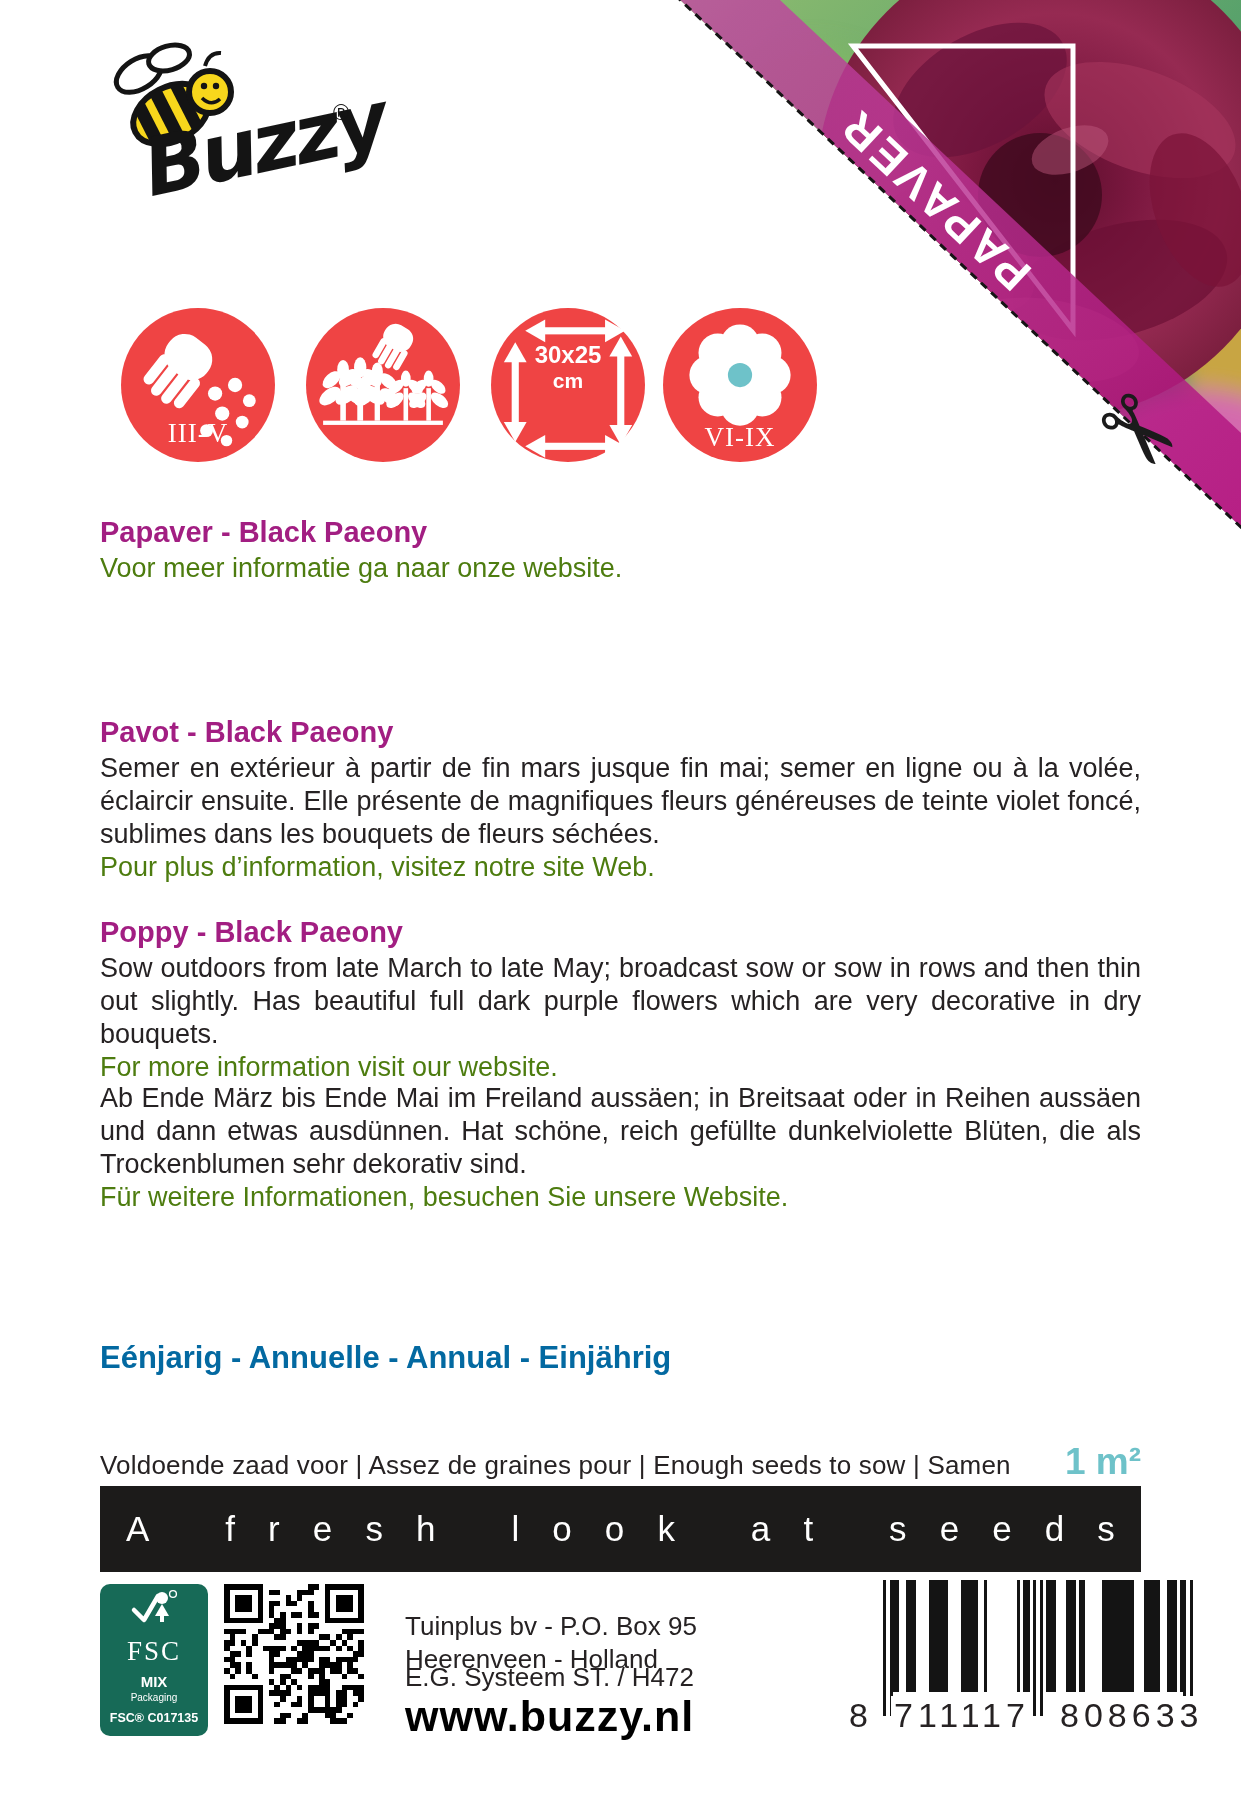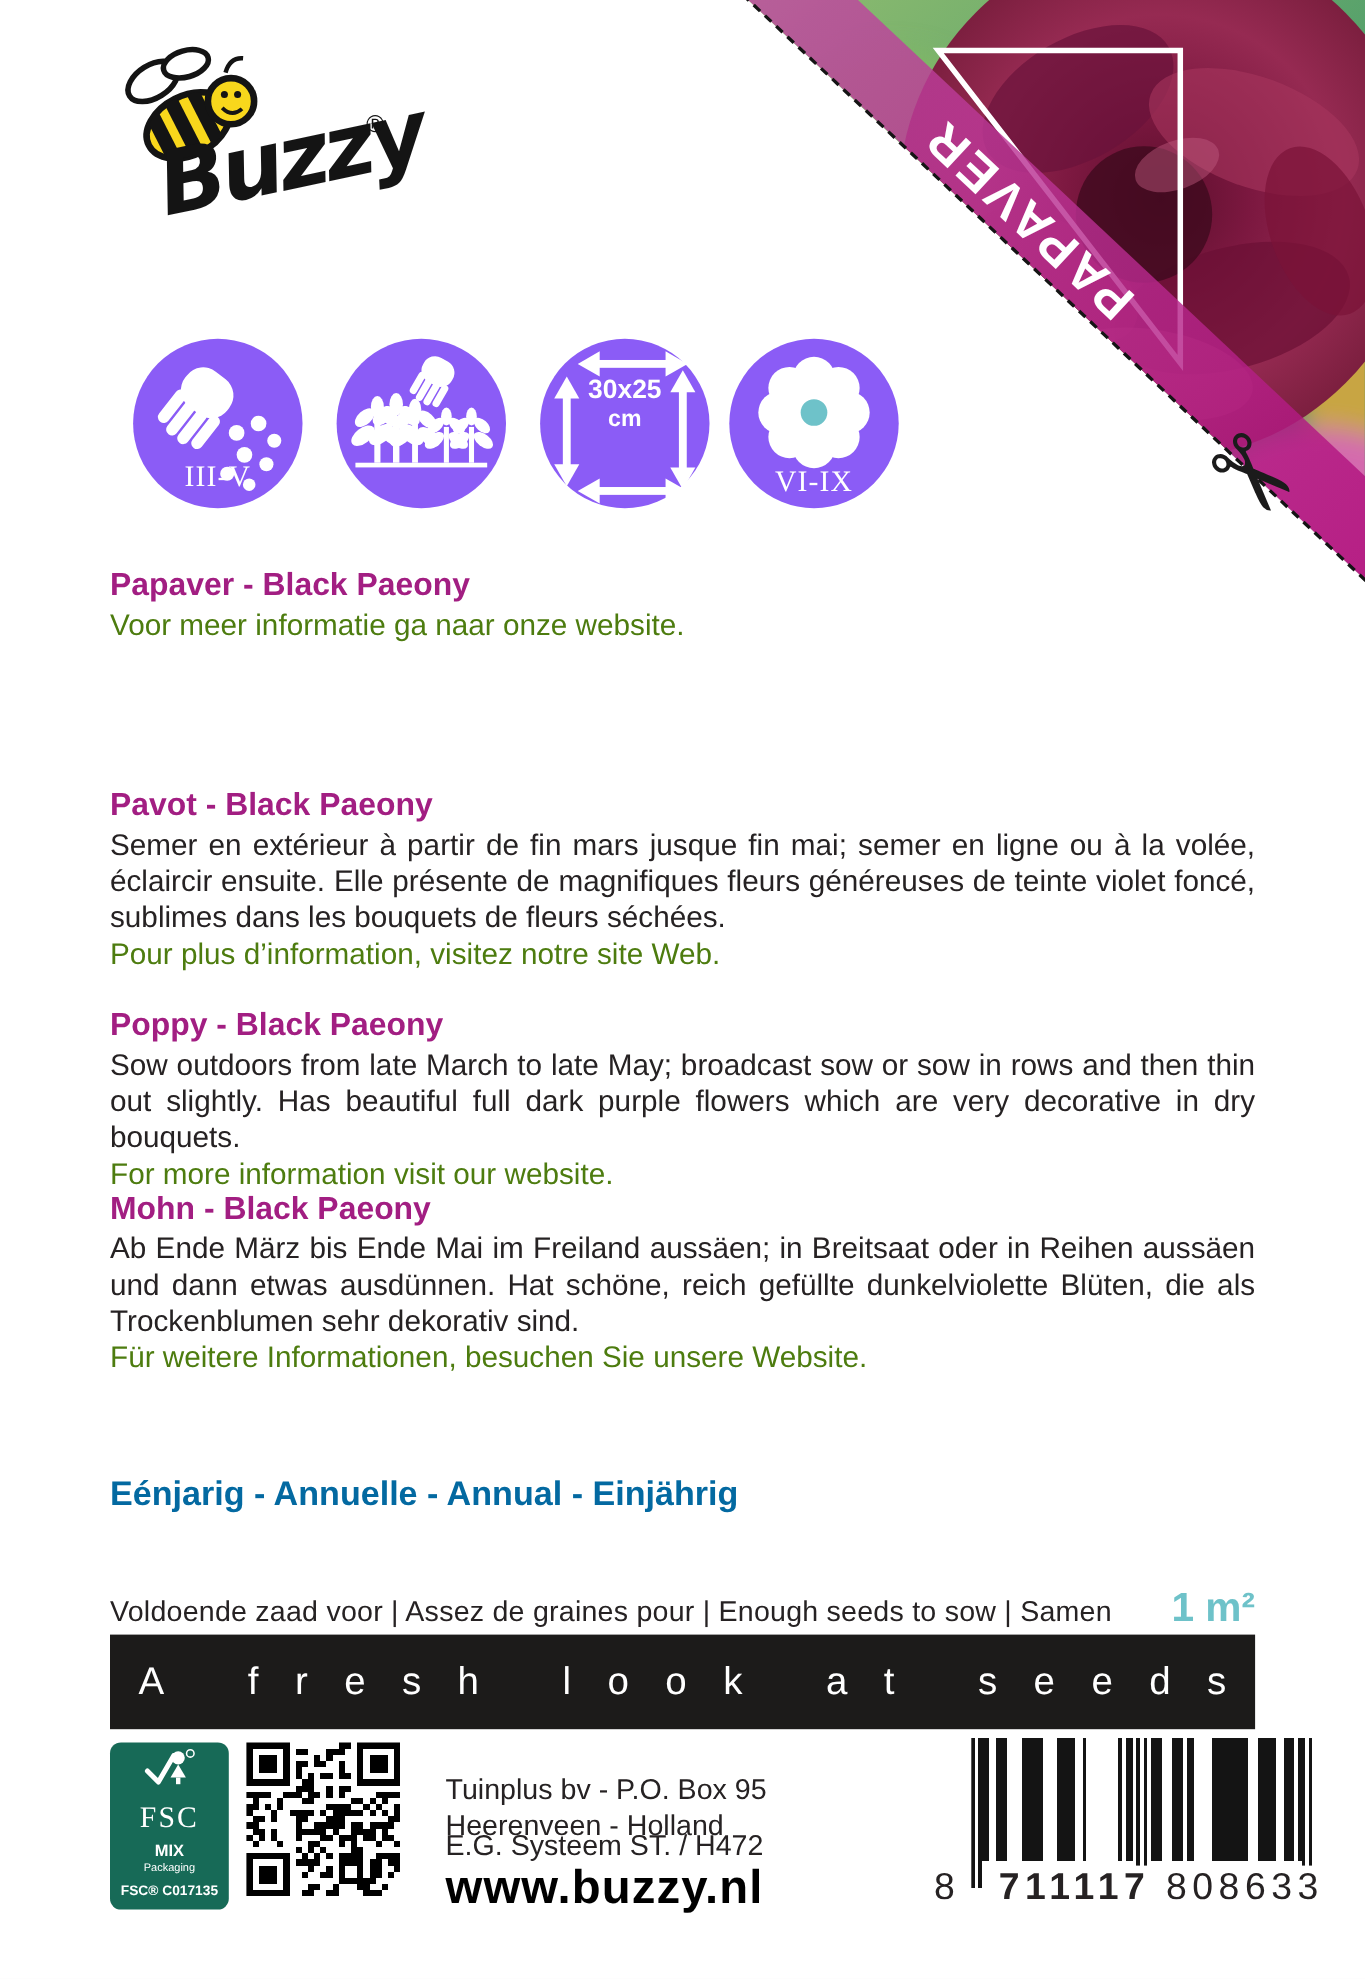--- a/index.html
+++ b/index.html
@@ -5,21 +5,21 @@
   html,body{margin:0;padding:0;background:#e8e8e8;}
   #page{
     position:relative;width:1241px;height:1799px;margin:0 auto;
     background:#ffffff;overflow:hidden;
     font-family:"Liberation Sans", sans-serif;color:#262223;
   }
   .abs{position:absolute;}
   
   .icon-circle{
     position:absolute;top:308px;width:154px;height:154px;border-radius:50%;
-    background:#8b5cf6;
+    background:#ef4444;
   }
   .icon-circle svg{position:absolute;left:0;top:0;}
   .circle-label{
     position:absolute;left:0;top:110px;width:100%;text-align:center;
     color:#ffffff;font-family:"Liberation Serif", serif;font-size:27px;letter-spacing:1px;
   }
   .spacing-text{
     position:absolute;left:0;top:34px;width:100%;text-align:center;color:#fff;
     font-weight:bold;line-height:26px;font-size:24px;
   }
@@ -62,21 +62,21 @@
   #fsc-badge .fsc-mix{font-size:15px;font-weight:bold;margin-top:6px;}
   #fsc-badge .fsc-pack{font-size:10px;margin-top:2px;}
   #fsc-badge .fsc-lic{font-size:12.5px;font-weight:bold;margin-top:8px;}
   #qr-code{position:absolute;left:224px;top:1584px;width:140px;height:140px;}
   #address-block{position:absolute;left:405px;top:1582px;font-size:26px;line-height:33px;margin-top:28px;}
   #system-line{position:absolute;left:405px;top:1662px;font-size:26px;}
   #website{position:absolute;left:405px;top:1692px;font-size:43px;font-weight:bold;color:#000000;letter-spacing:1px;}
   #barcode{position:absolute;left:845px;top:1580px;width:370px;height:170px;}
   #barcode .digit8{position:absolute;left:4px;top:116px;font-size:34px;}
   #barcode .grp{position:absolute;top:116px;font-size:34px;letter-spacing:5px;background:#fff;padding:0 3px;}
-  #barcode .g1{left:60px;font-weight:bold;}
+  #barcode .g1{left:46px;}
   #barcode .g2{left:212px;}
 </style>
 </head>
 <body>
 
 <div id="page">
 
   <svg class="abs" style="left:95px;top:28px;" width="300" height="200" viewBox="0 0 300 200">
     <g transform="translate(14,12)">
       <ellipse cx="30" cy="34" rx="25" ry="15" transform="rotate(-32 30 34)" fill="#fff" stroke="#141414" stroke-width="5"></ellipse>
@@ -249,21 +249,20 @@
     <p class="lang-link">Pour plus d’information, visitez notre site Web.</p>
   </div>
 
   <div class="lang-block" style="top:915px;">
     <h2 class="lang-heading">Poppy - Black Paeony</h2>
     <p class="lang-body">Sow outdoors from late March to late May; broadcast sow or sow in rows and then thin out slightly. Has beautiful full dark purple flowers which are very decorative in dry bouquets.</p>
     <p class="lang-link">For more information visit our website.</p>
   </div>
 
   <div class="lang-block" style="top:1082px;">
-    <h2 class="lang-heading">Mohn - Black Paeony</h2>
     <p class="lang-body">Ab Ende März bis Ende Mai im Freiland aussäen; in Breitsaat oder in Reihen aussäen und dann etwas ausdünnen. Hat schöne, reich gefüllte dunkelviolette Blüten, die als Trockenblumen sehr dekorativ sind.</p>
     <p class="lang-link">Für weitere Informationen, besuchen Sie unsere Website.</p>
   </div>
 
   <div id="annual-line">Eénjarig - Annuelle - Annual - Einjährig</div>
   <div id="seeds-row">
     <span id="seeds-label">Voldoende zaad voor | Assez de graines pour | Enough seeds to sow | Samen ausreichend für</span>
     <span id="seeds-amount">1 m²</span>
   </div>
 

